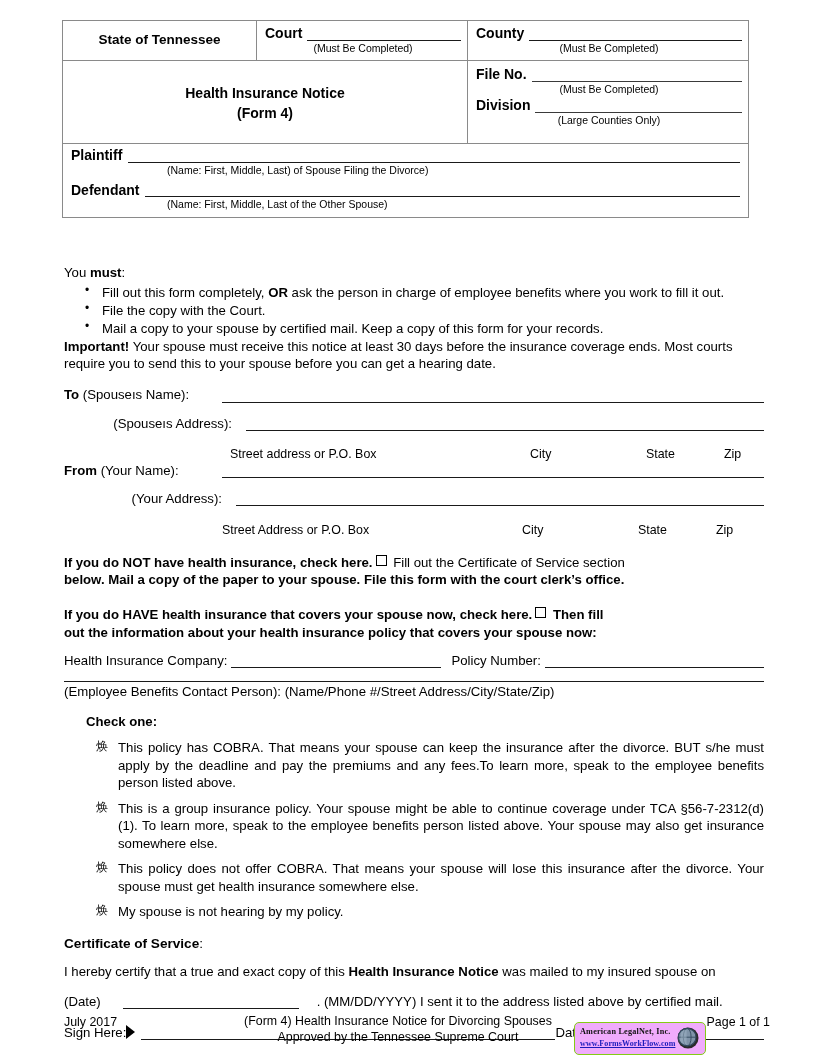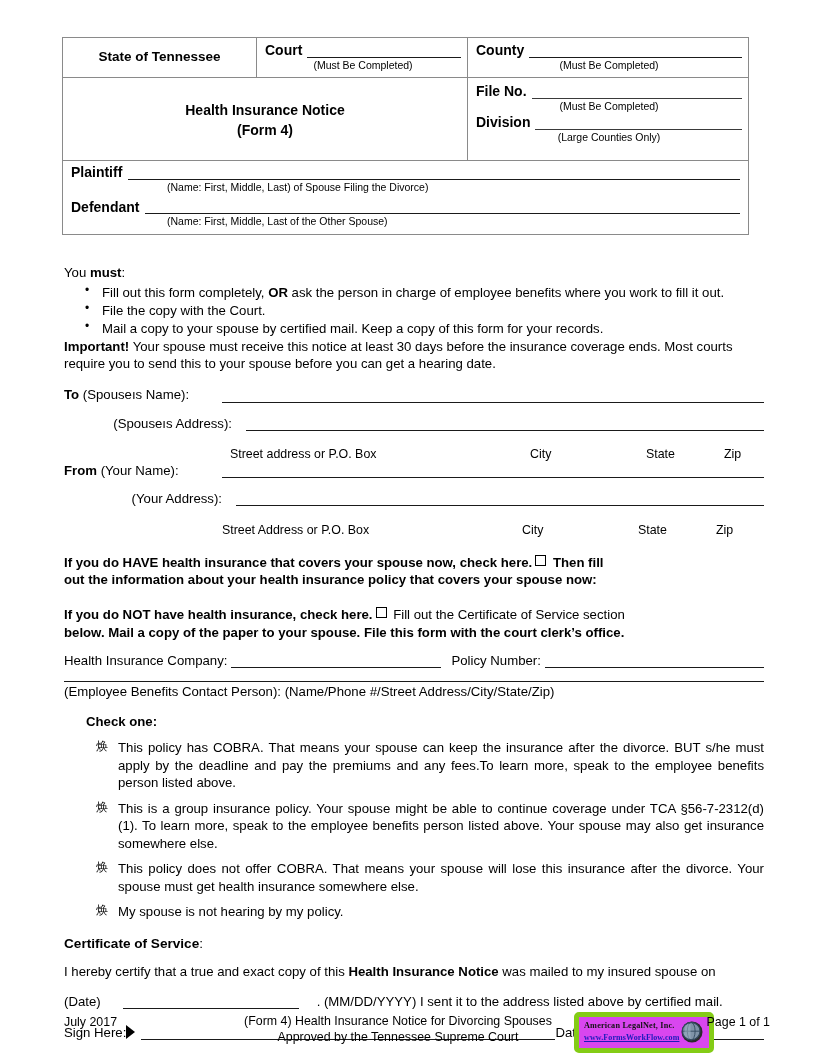--- a/index.html
+++ b/index.html
@@ -20,21 +20,21 @@
     left: 0; top: 0;
     width: 816px;
     height: 1056px;
     overflow: hidden;
   }
 
   
   .caption-table {
     position: absolute;
     left: 62px;
-    top: 37px;
+    top: 20px;
     width: 686px;
     border-collapse: collapse;
     table-layout: fixed;
   }
   .caption-table td {
     border: 1px solid #8a8a8a;
     vertical-align: top;
     padding: 0;
   }
   .cell-state {
@@ -304,26 +304,26 @@
   }
   .foot-page {
     position: absolute;
     right: 0; top: 5px;
     font-size: 12.4px;
     white-space: nowrap;
   }
   .aln-badge {
     position: absolute;
     left: 510px;
-    top: 2px;
+    top: 12px;
     width: 130px;
     height: 31px;
-    border: 5px solid #84cc16;
+    border: 1px solid #84cc16;
     border-radius: 5px;
-    background: #d946ef;
+    background: #f0abfc;
     overflow: hidden;
   }
   .aln-name {
     position: absolute;
     left: 5px; top: 4px;
     font-family: "Liberation Serif", serif;
     font-size: 8.2px;
     font-weight: bold;
     color: #111;
     letter-spacing: 0.2px;
@@ -458,23 +458,23 @@
         <span class="addr-rule"></span>
       </div>
       <div class="colhints from-hints">
         <span class="h1">Street Address or P.O. Box</span>
         <span class="h2">City</span>
         <span class="h3">State</span>
         <span class="h4">Zip</span>
       </div>
     </div>
 
+    <div class="stmt b"><span>If you do NOT have health insurance, check here.</span><span class="cbox"></span><span class="reg"> Fill out the Certificate of Service section</span><br><span>below.  Mail a copy of the paper to your spouse.  File this form with the court clerk’s office.</span></div>
+
     <div class="stmt b"><span>If you do HAVE health insurance that covers your spouse now, check here.</span><span class="cbox"></span><span> Then fill</span><br><span>out the information about your health insurance policy that covers your spouse now:</span></div>
-
-    <div class="stmt b"><span>If you do NOT have health insurance, check here.</span><span class="cbox"></span><span class="reg"> Fill out the Certificate of Service section</span><br><span>below.  Mail a copy of the paper to your spouse.  File this form with the court clerk’s office.</span></div>
 
     <div class="insline">
       <span class="lbl">Health Insurance Company:</span>
       <span class="r1"></span>
       <span class="lbl" style="margin-left:6px;">Policy Number:</span>
       <span class="r2"></span>
     </div>
 
     <div class="fullrule"></div>
     <div class="contactline">(Employee Benefits Contact Person): (Name/Phone #/Street Address/City/State/Zip)</div>

